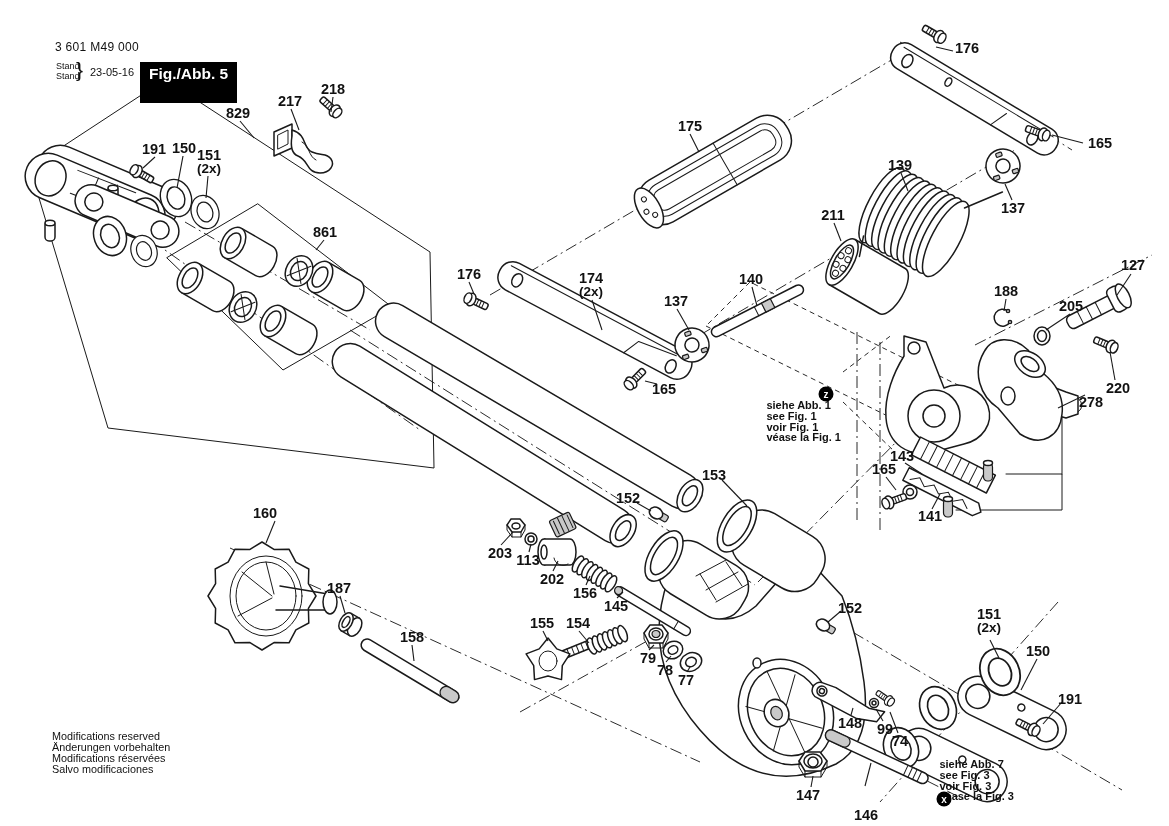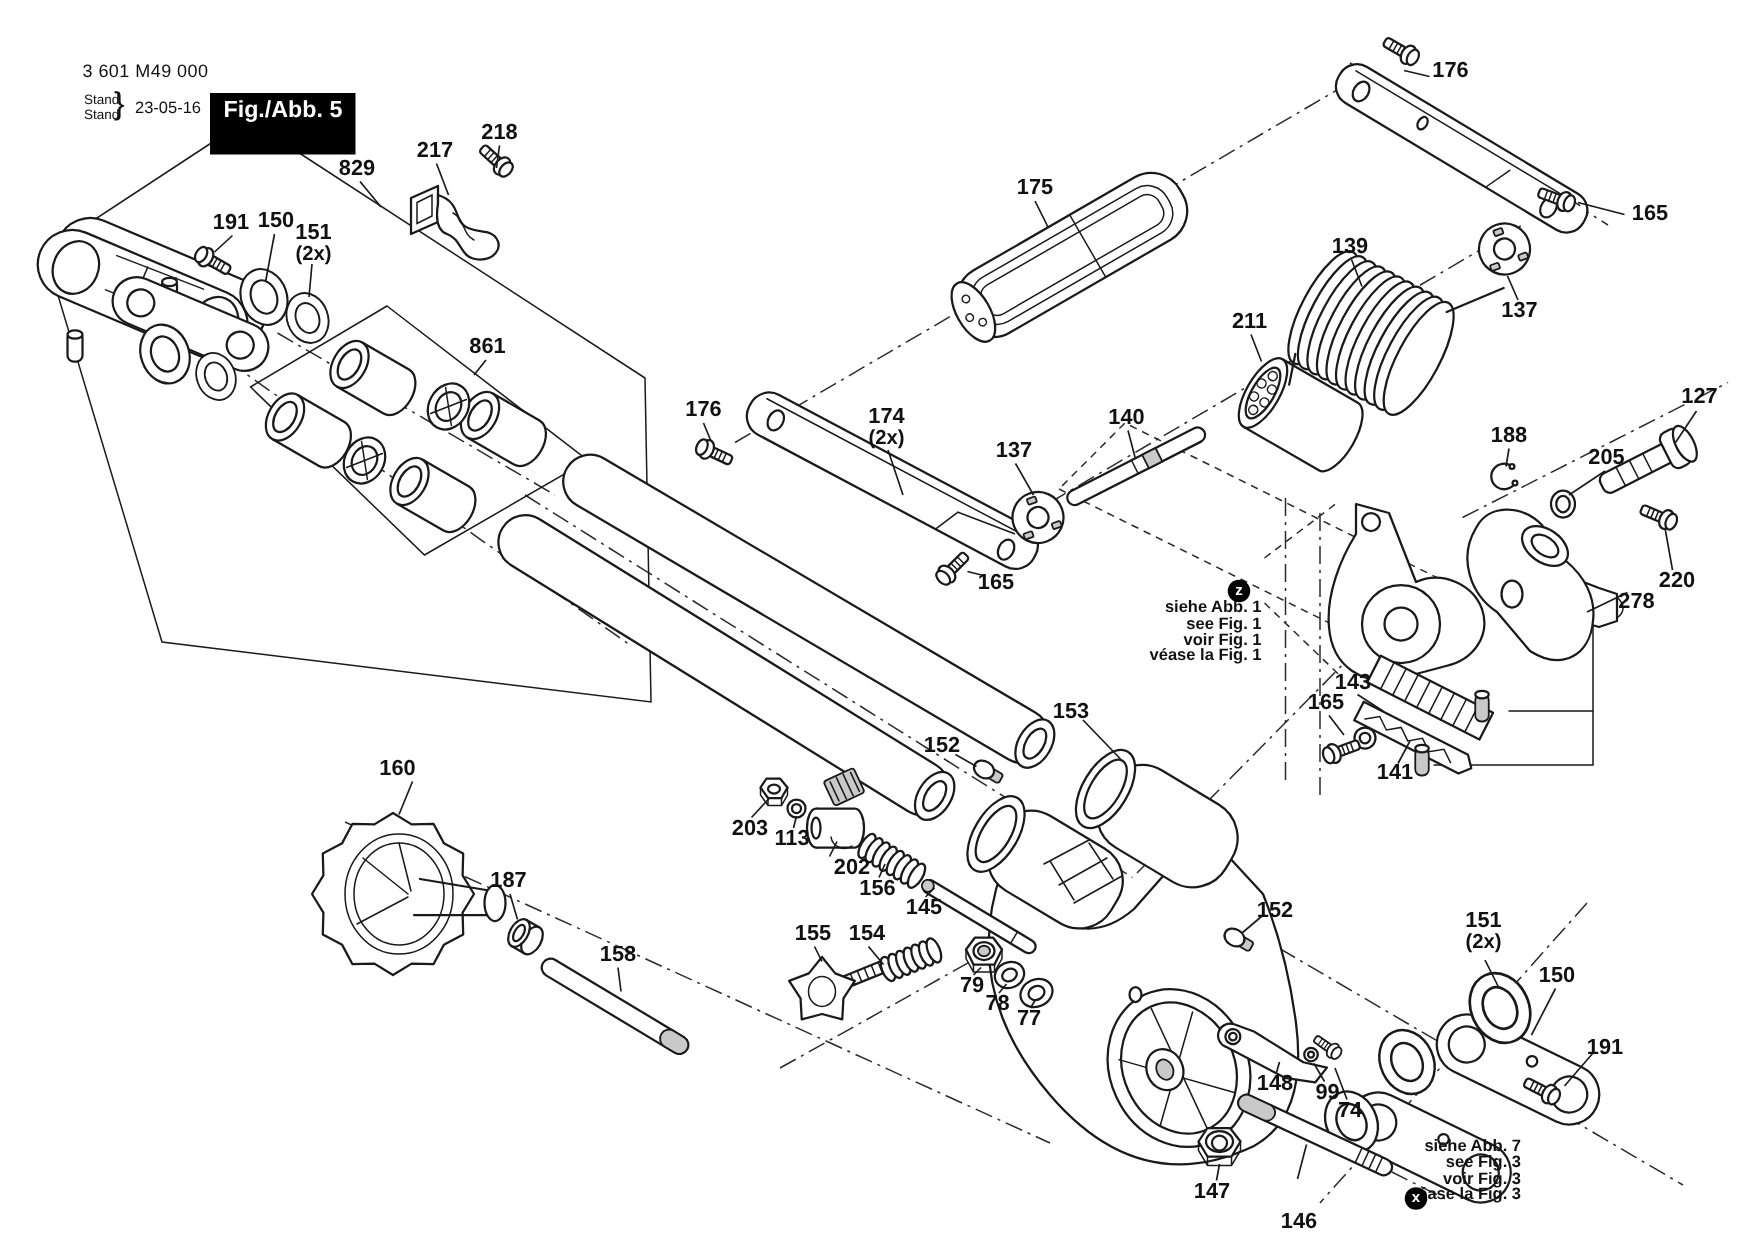--- a/index.html
+++ b/index.html
@@ -15,21 +15,21 @@
   .ldr{stroke:#1a1a1a;stroke-width:1.1;fill:none}
   .callout{position:absolute;transform:translate(-50%,-50%);font-weight:bold;font-size:14.5px;
            line-height:13px;text-align:center;white-space:nowrap;color:#111;}
   .callout .sub{font-size:13.5px;}
   .hdr-num{position:absolute;left:55px;top:40px;font-size:12px;letter-spacing:.3px;}
   .hdr-issue{position:absolute;left:56px;top:62px;font-size:9px;line-height:9.5px;}
   .hdr-brace{position:absolute;left:76px;top:58px;font-size:21px;font-weight:400;}
   .hdr-date{position:absolute;left:90px;top:66px;font-size:11px;}
   .figbox{position:absolute;left:140px;top:62px;background:#000;color:#fff;font-weight:bold;
           font-size:15.5px;padding:3px 9px 20px 9px;}
-  .note{position:absolute;text-align:right;font-size:11px;line-height:10.8px;font-weight:600;}
+  .note{position:absolute;text-align:left;font-size:11px;line-height:10.8px;font-weight:600;}
   .badge{position:absolute;width:15px;height:15px;border-radius:50%;background:#000;color:#fff;
          font-size:10px;font-weight:bold;text-align:center;line-height:15px;
          transform:translate(-50%,-50%);}
   .footer{position:absolute;left:52px;top:731px;font-size:10.8px;line-height:11px;}
 </style>
 </head>
 <body>
 
 <div id="stage">
 
@@ -543,21 +543,21 @@
       <div class="callout" style="left: 591px; top: 285px;">174<div class="sub">(2x)</div></div>
       <div class="callout" style="left: 676px; top: 301px;">137</div>
       <div class="callout" style="left: 664px; top: 389px;">165</div>
       <div class="callout" style="left: 902px; top: 456px;">143</div>
       <div class="callout" style="left: 884px; top: 469px;">165</div>
       <div class="callout" style="left: 930px; top: 516px;">141</div>
       <div class="callout" style="left: 714px; top: 475px;">153</div>
       <div class="callout" style="left: 628px; top: 498px;">152</div>
       <div class="callout" style="left: 500px; top: 553px;">203</div>
       <div class="callout" style="left: 528px; top: 560px;">113</div>
-      <div class="callout" style="left: 552px; top: 579px; margin-left: 16px;">202</div>
+      <div class="callout" style="left: 552px; top: 579px;">202</div>
       <div class="callout" style="left: 585px; top: 593px;">156</div>
       <div class="callout" style="left: 616px; top: 606px;">145</div>
       <div class="callout" style="left: 265px; top: 513px;">160</div>
       <div class="callout" style="left: 339px; top: 588px;">187</div>
       <div class="callout" style="left: 412px; top: 637px;">158</div>
       <div class="callout" style="left: 542px; top: 623px;">155</div>
       <div class="callout" style="left: 578px; top: 623px;">154</div>
       <div class="callout" style="left: 648px; top: 658px;">79</div>
       <div class="callout" style="left: 665px; top: 670px;">78</div>
       <div class="callout" style="left: 686px; top: 680px;">77</div>
@@ -565,14 +565,20 @@
       <div class="callout" style="left: 989px; top: 621px;">151<div class="sub">(2x)</div></div>
       <div class="callout" style="left: 1038px; top: 651px;">150</div>
       <div class="callout" style="left: 1070px; top: 699px;">191</div>
       <div class="callout" style="left: 850px; top: 723px;">148</div>
       <div class="callout" style="left: 885px; top: 729px;">99</div>
       <div class="callout" style="left: 900px; top: 741px;">74</div>
       <div class="callout" style="left: 808px; top: 795px;">147</div>
       <div class="callout" style="left: 866px; top: 794px; margin-top: 21px;">146</div>
     </div>
 
+<div class="footer" id="footer-block">
+      <div>Modifications reserved</div>
+      <div>Änderungen vorbehalten</div>
+      <div>Modifications réservées</div>
+      <div>Salvo modificaciones</div>
+    </div>
 
 </div>
 
 </body></html>

